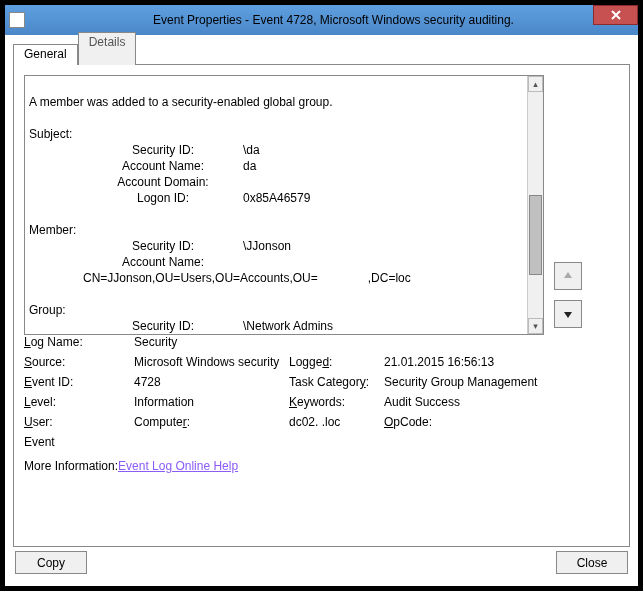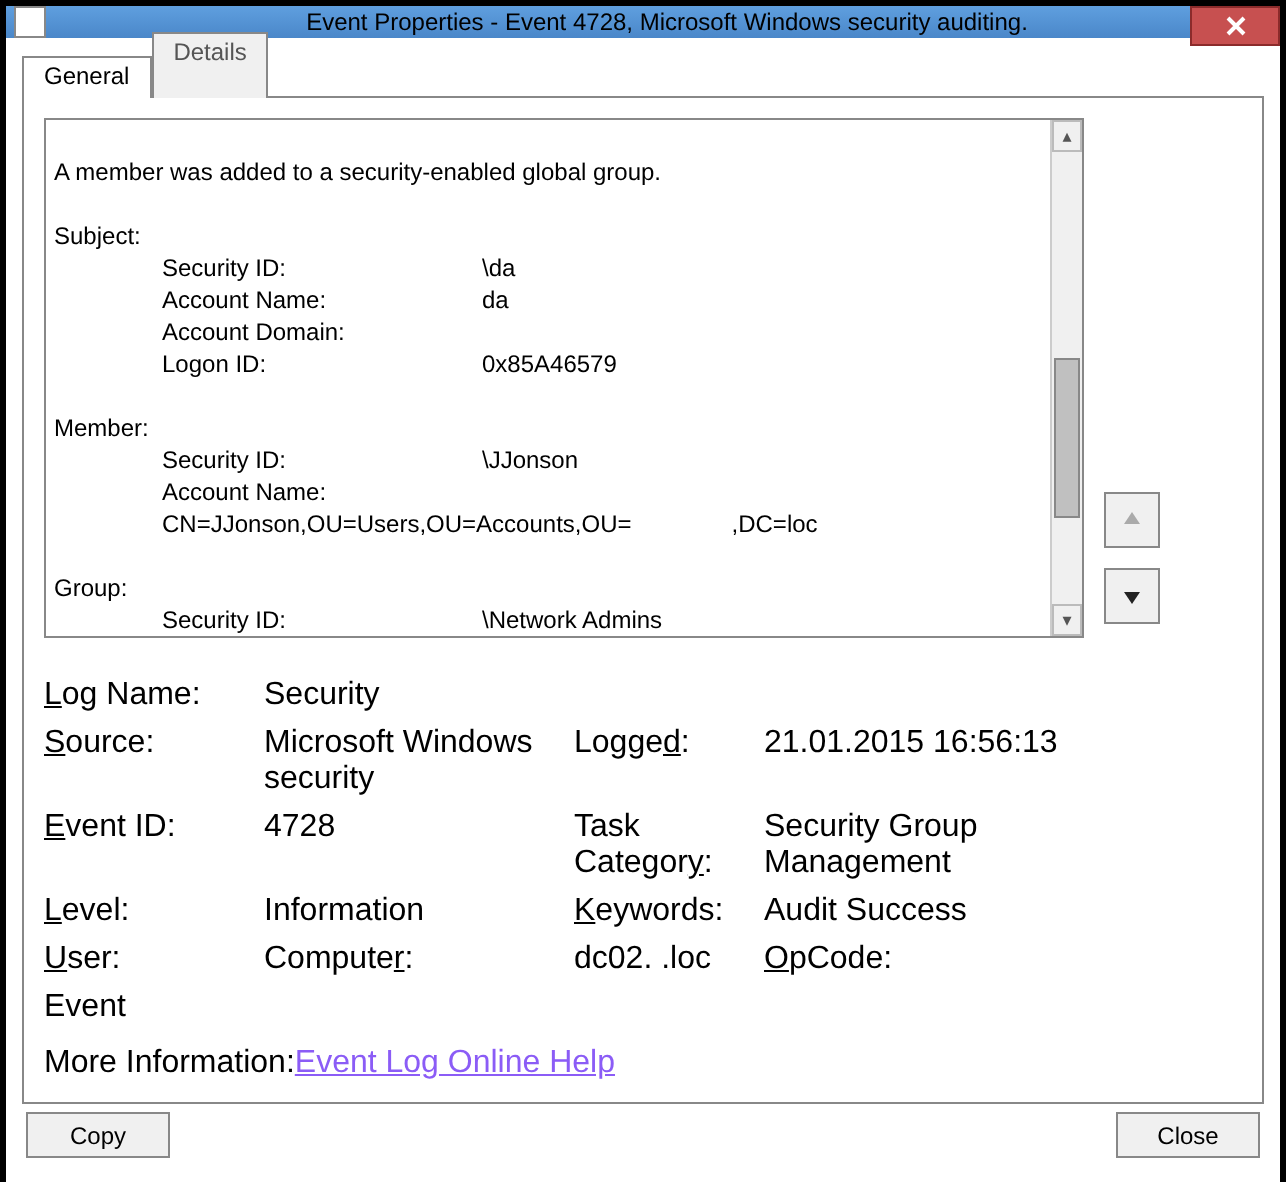--- a/index.html
+++ b/index.html
@@ -6,21 +6,21 @@
   body {
     margin: 0;
     background: #fff;
     font-family: "Segoe UI", Tahoma, sans-serif;
     font-size: 12px;
     color: #000;
   }
   .window {
     width: 643px;
     height: 591px;
-    border: 3px solid #000000;
+    border: 5px solid #000000;
     background: #fff;
     position: relative;
     display: flex;
     flex-direction: column;
   }
   .titlebar {
     height: 30px;
     background: linear-gradient(#5f9fdf, #4a87c9);
     color: #000;
     font-size: 12px;
@@ -101,21 +101,21 @@
   }
   .description-inner {
     position: absolute;
     left: 0; top: 0; right: 16px; bottom: 0;
     padding: 2px 4px;
     font-size: 12px;
     line-height: 16px;
     white-space: pre;
     overflow: hidden;
   }
-  .indent1 { padding-left: 54px; display: inline-block; }
+  .indent1 { padding-left: 54px; display: inline-block; text-align: center; }
   .lbl { display: inline-block; width: 160px; }
   .scrollbar {
     position: absolute;
     right: 0; top: 0; bottom: 0;
     width: 16px;
     background: #f0f0f0;
     border-left: 1px solid #ccc;
     display: flex;
     flex-direction: column;
     justify-content: space-between;
@@ -145,26 +145,25 @@
   .nav-btn {
     width: 28px; height: 28px;
     border: 1px solid #888;
     background: #f0f0f0;
     display: flex; align-items: center; justify-content: center;
   }
   .nav-btn.disabled { color: #aaa; }
   .nav-btn svg { width: 12px; height: 12px; }
 
   .details-grid {
-    margin-top: 20px;
     display: grid;
     grid-template-columns: 110px 155px 95px 155px;
     row-gap: 6px;
     column-gap: 0;
-    font-size: 16px;
+    font-size: 12px;
     width: 520px;
   }
   .details-grid .dl { }
   .details-grid .dv { }
   .details-grid .u { text-decoration: underline; }
   .full-row { grid-column: 1 / span 4; display: flex; gap: 0; margin-top: 4px; }
   .link { color: #8b5cf6; text-decoration: underline; cursor: pointer; }
 
   .footer-row {
     display: flex;

